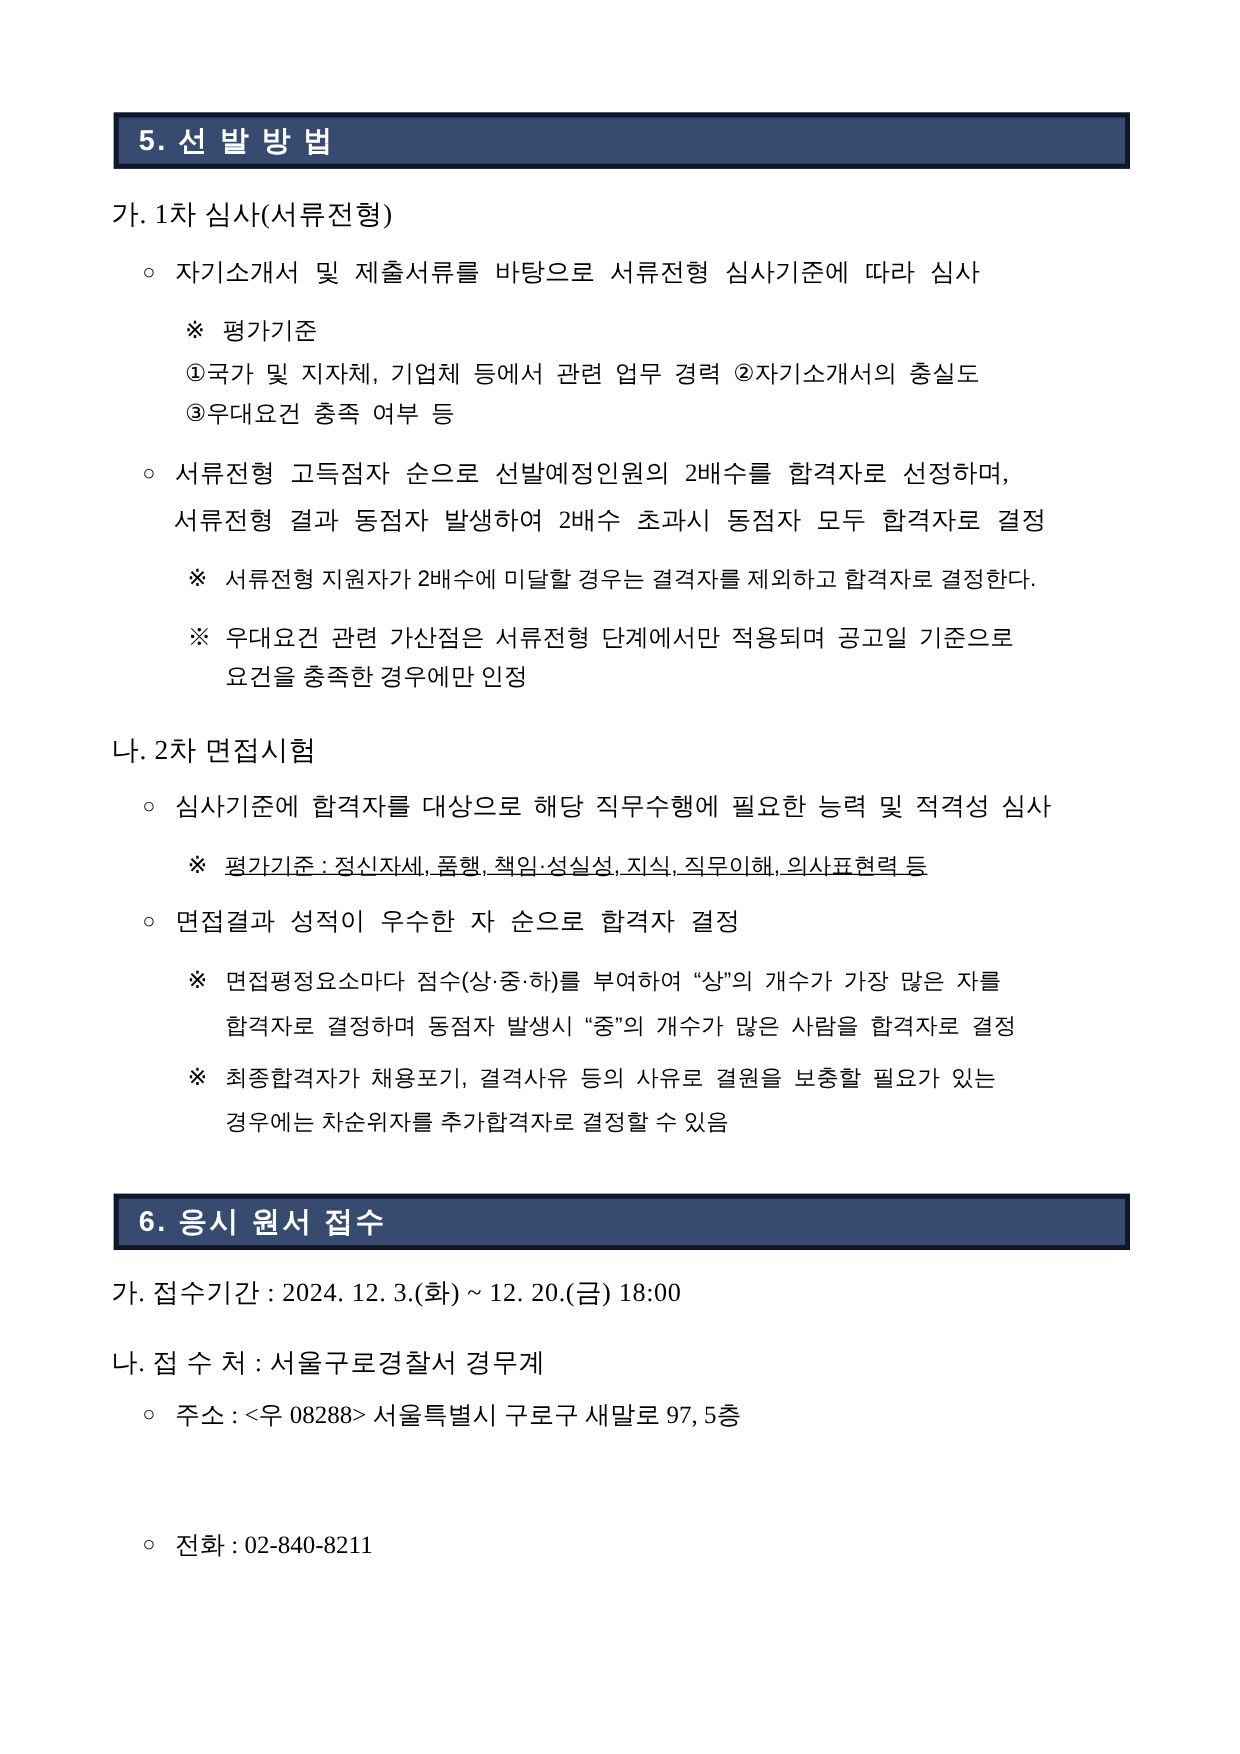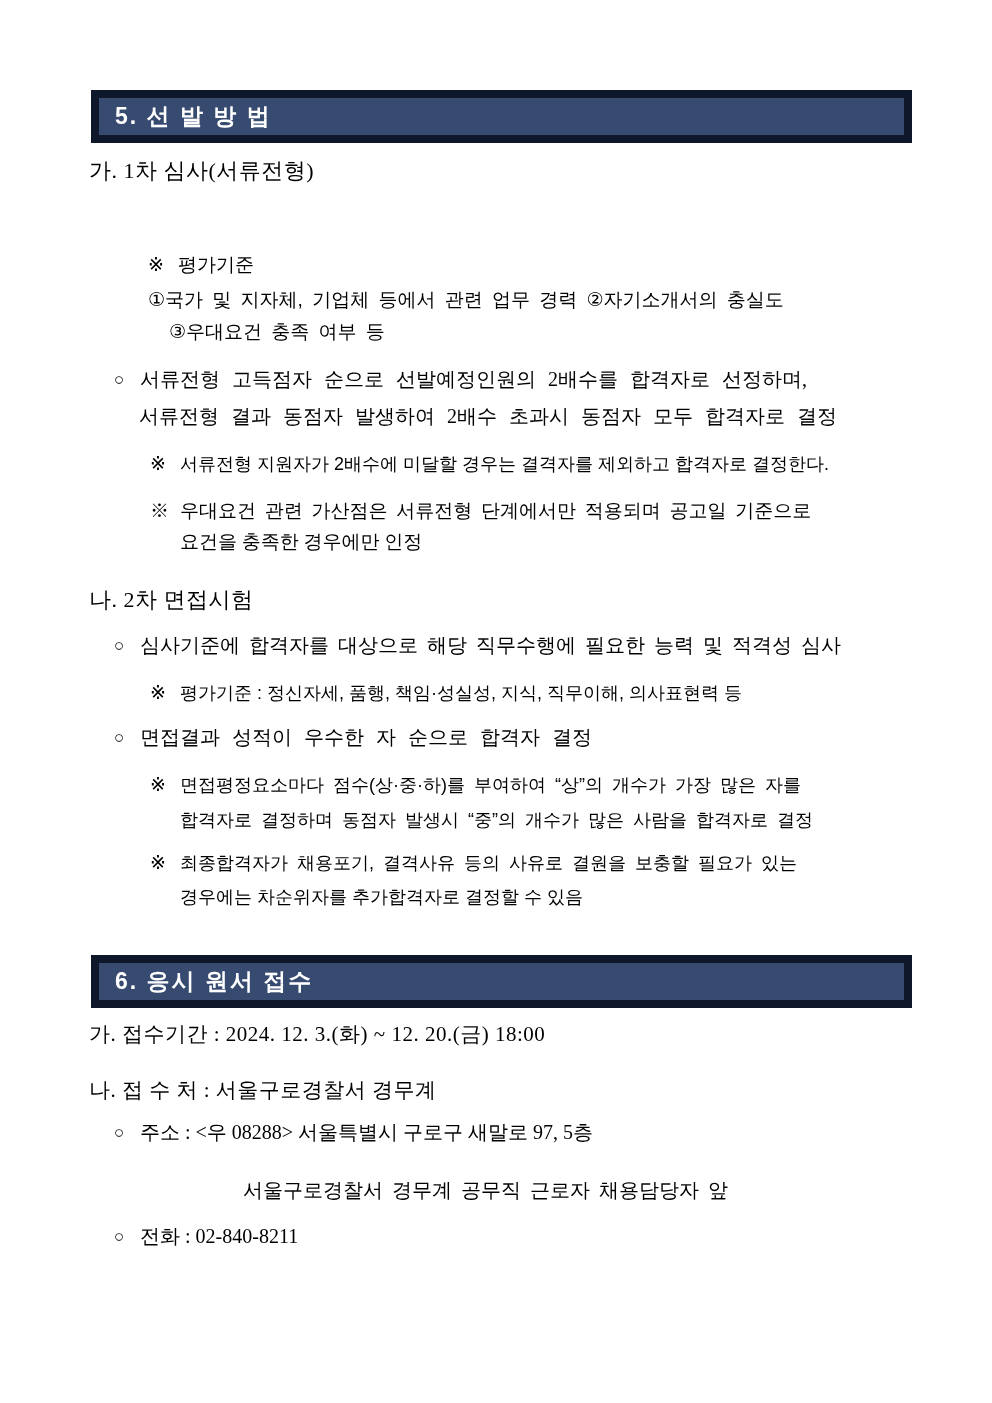--- a/index.html
+++ b/index.html
@@ -10,21 +10,21 @@
     overflow:hidden;
     font-family:"Liberation Serif","DejaVu Serif",serif;
     color:#000000;
   }
   .bar{
     position:absolute;
     left:91px;
     width:789px;
     height:37px;
     background:#374a70;
-    border:8px solid #0f172a;
+    border:4px solid #0f172a;
     color:#ffffff;
     display:flex;
     align-items:center;
     padding-left:16px;
     font-family:"Liberation Sans","DejaVu Sans",sans-serif;
     font-weight:bold;
     font-size:23px;
     letter-spacing:2px;
     white-space:nowrap;
   }
@@ -55,26 +55,29 @@
 <body>
 
 <div class="page">
 
   <div class="bar" style="top:90px;">
     <span>5. 선 발 방 법</span>
   </div>
 
   <div class="h" style="top:156px;left:89px;">가. 1차 심사(서류전형)</div>
 
+  <div class="ln sp" style="top:206px;left:114px;">
+    <span class="mk mk-o">○</span><span>자기소개서 및 제출서류를 바탕으로 서류전형 심사기준에 따라 심사</span>
+  </div>
 
   <div class="ln sans f19" style="top:253px;left:148px;">
     <span class="mk mk-x">※</span><span>평가기준</span>
   </div>
   <div class="ln sans f19 sp2" style="top:288px;left:148px;">①국가 및 지자체, 기업체 등에서 관련 업무 경력 ②자기소개서의 충실도</div>
-  <div class="ln sans f19 sp2" style="top:320px;left:148px;margin-left:21px;">③우대요건 충족 여부 등</div>
+  <div class="ln sans f19 sp2" style="top:320px;left:148px;">③우대요건 충족 여부 등</div>
 
   <div class="ln sp" style="top:367px;left:114px;">
     <span class="mk mk-o">○</span><span>서류전형 고득점자 순으로 선발예정인원의 2배수를 합격자로 선정하며,</span>
   </div>
   <div class="ln sp" style="top:404px;left:139px;">서류전형 결과 동점자 발생하여 2배수 초과시 동점자 모두 합격자로 결정</div>
 
   <div class="ln sans f18" style="top:452px;left:150px;">
     <span class="mk mk-x">※</span><span>서류전형 지원자가 2배수에 미달할 경우는 결격자를 제외하고 합격자로 결정한다.</span>
   </div>
 
@@ -82,21 +85,21 @@
     <span class="mk mk-x">※</span><span>우대요건 관련 가산점은 서류전형 단계에서만 적용되며 공고일 기준으로</span>
   </div>
   <div class="ln serif f19" style="top:530px;left:180px;">요건을 충족한 경우에만 인정</div>
 
   <div class="h" style="top:585px;left:89px;">나. 2차 면접시험</div>
 
   <div class="ln sp2" style="top:633px;left:114px;">
     <span class="mk mk-o">○</span><span>심사기준에 합격자를 대상으로 해당 직무수행에 필요한 능력 및 적격성 심사</span>
   </div>
 
-  <div class="ln sans f18" style="top:681px;left:150px;">
+  <div class="ln sans f18" style="top:681px;left:150px;text-decoration:underline;">
     <span class="mk mk-x">※</span><span>평가기준 : 정신자세, 품행, 책임·성실성, 지식, 직무이해, 의사표현력 등</span>
   </div>
 
   <div class="ln sp" style="top:725px;left:114px;">
     <span class="mk mk-o">○</span><span>면접결과 성적이 우수한 자 순으로 합격자 결정</span>
   </div>
 
   <div class="ln sans f18 sp2" style="top:773px;left:150px;">
     <span class="mk mk-x">※</span><span>면접평정요소마다 점수(상·중·하)를 부여하여 “상”의 개수가 가장 많은 자를</span>
   </div>
@@ -111,20 +114,19 @@
     <span>6. 응시 원서 접수</span>
   </div>
 
   <div class="h" style="top:1020px;left:89px;font-size:21px;">가. 접수기간 : 2024. 12. 3.(화) ~  12. 20.(금) 18:00</div>
 
   <div class="h" style="top:1076px;left:89px;font-size:21px;">나. 접 수 처 : 서울구로경찰서 경무계</div>
 
   <div class="ln" style="top:1120px;left:114px;">
     <span class="mk mk-o">○</span><span>주소 : &lt;우 08288&gt; 서울특별시 구로구 새말로 97, 5층</span>
   </div>
-  <div class="ln sp2" style="top:1178px;left:243px;">서울구로경찰서 경무계 공무직 근로자 채용담당자 앞</div>
 
   <div class="ln" style="top:1224px;left:114px;">
     <span class="mk mk-o">○</span><span>전화 : 02-840-8211</span>
   </div>
 
 
 </div>
 
 </body></html>

